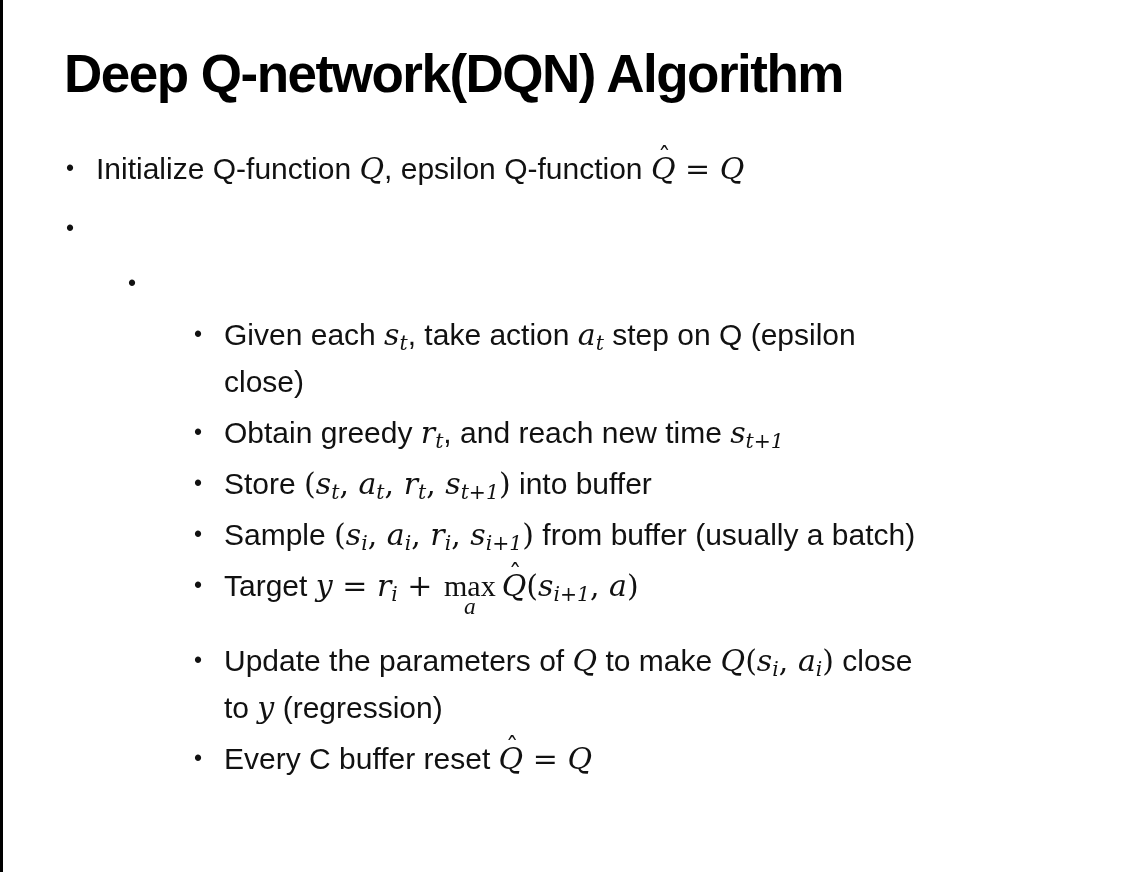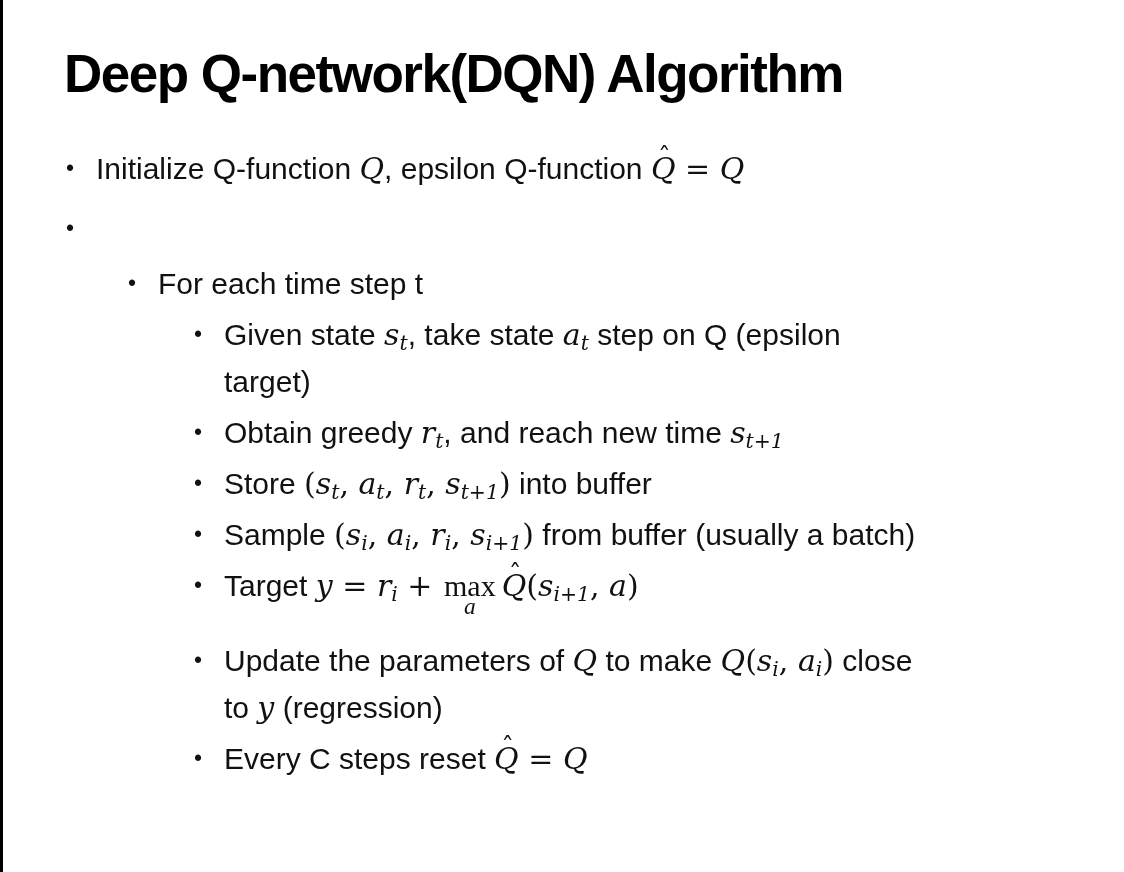--- a/index.html
+++ b/index.html
@@ -107,25 +107,24 @@
   <div class="bullet-list">
       <div class="row lvl1">
         <span class="glyph">•</span>
         <span class="content"><span>Initialize Q-function </span><span class="math">Q</span><span>, epsilon Q-function </span><span class="hat"><span class="caret">ˆ</span><span>Q</span></span><span class="mo"> = </span><span class="math">Q</span></span>
       </div>
       <div class="row lvl1">
         <span class="glyph">•</span>
       </div>
       <div class="row lvl2">
         <span class="glyph">•</span>
-        <span class="content"><span>For each time step t</span></span>
       </div>
       <div class="row lvl3">
         <span class="glyph">•</span>
-        <span class="content"><span>Given state </span><span class="math msub"><span>s</span><sub>t</sub></span><span>, take state </span><span class="math msub"><span>a</span><sub>t</sub></span><span> step on Q (epsilon</span><br><span>target)</span></span>
+        <span class="content"><span>Given each </span><span class="math msub"><span>s</span><sub>t</sub></span><span>, take action </span><span class="math msub"><span>a</span><sub>t</sub></span><span> step on Q (epsilon</span><br><span>close)</span></span>
       </div>
       <div class="row lvl3">
         <span class="glyph">•</span>
         <span class="content"><span>Obtain greedy </span><span class="math msub"><span>r</span><sub>t</sub></span><span>, and reach new time </span><span class="math msub"><span>s</span><sub>t+1</sub></span></span>
       </div>
       <div class="row lvl3">
         <span class="glyph">•</span>
         <span class="content"><span>Store </span><span class="mo">(</span><span class="math msub"><span>s</span><sub>t</sub></span><span class="mo">, </span><span class="math msub"><span>a</span><sub>t</sub></span><span class="mo">, </span><span class="math msub"><span>r</span><sub>t</sub></span><span class="mo">, </span><span class="math msub"><span>s</span><sub>t+1</sub></span><span class="mo">)</span><span> into buffer</span></span>
       </div>
       <div class="row lvl3">
@@ -135,16 +134,16 @@
       <div class="row lvl3 tall-after">
         <span class="glyph">•</span>
         <span class="content"><span>Target </span><span class="math">y</span><span class="mo"> = </span><span class="math msub"><span>r</span><sub>i</sub></span><span class="mo"> + </span><span class="maxu"><span>max</span><span class="under">a</span></span><span class="hat"><span class="caret">ˆ</span><span>Q</span></span><span class="mo">(</span><span class="math msub"><span>s</span><sub>i+1</sub></span><span class="mo">, </span><span class="math">a</span><span class="mo">)</span></span>
       </div>
       <div class="row lvl3">
         <span class="glyph">•</span>
         <span class="content"><span>Update the parameters of </span><span class="math">Q</span><span> to make </span><span class="math">Q</span><span class="mo">(</span><span class="math msub"><span>s</span><sub>i</sub></span><span class="mo">, </span><span class="math msub"><span>a</span><sub>i</sub></span><span class="mo">)</span><span> close</span><br><span>to </span><span class="math">y</span><span> (regression)</span></span>
       </div>
       <div class="row lvl3">
         <span class="glyph">•</span>
-        <span class="content"><span>Every C steps reset </span><span class="hat"><span class="caret">ˆ</span><span>Q</span></span><span class="mo"> = </span><span class="math">Q</span></span>
+        <span class="content"><span>Every C buffer reset </span><span class="hat"><span class="caret">ˆ</span><span>Q</span></span><span class="mo"> = </span><span class="math">Q</span></span>
       </div>
     </div>
 </div>
 
 </body></html>

